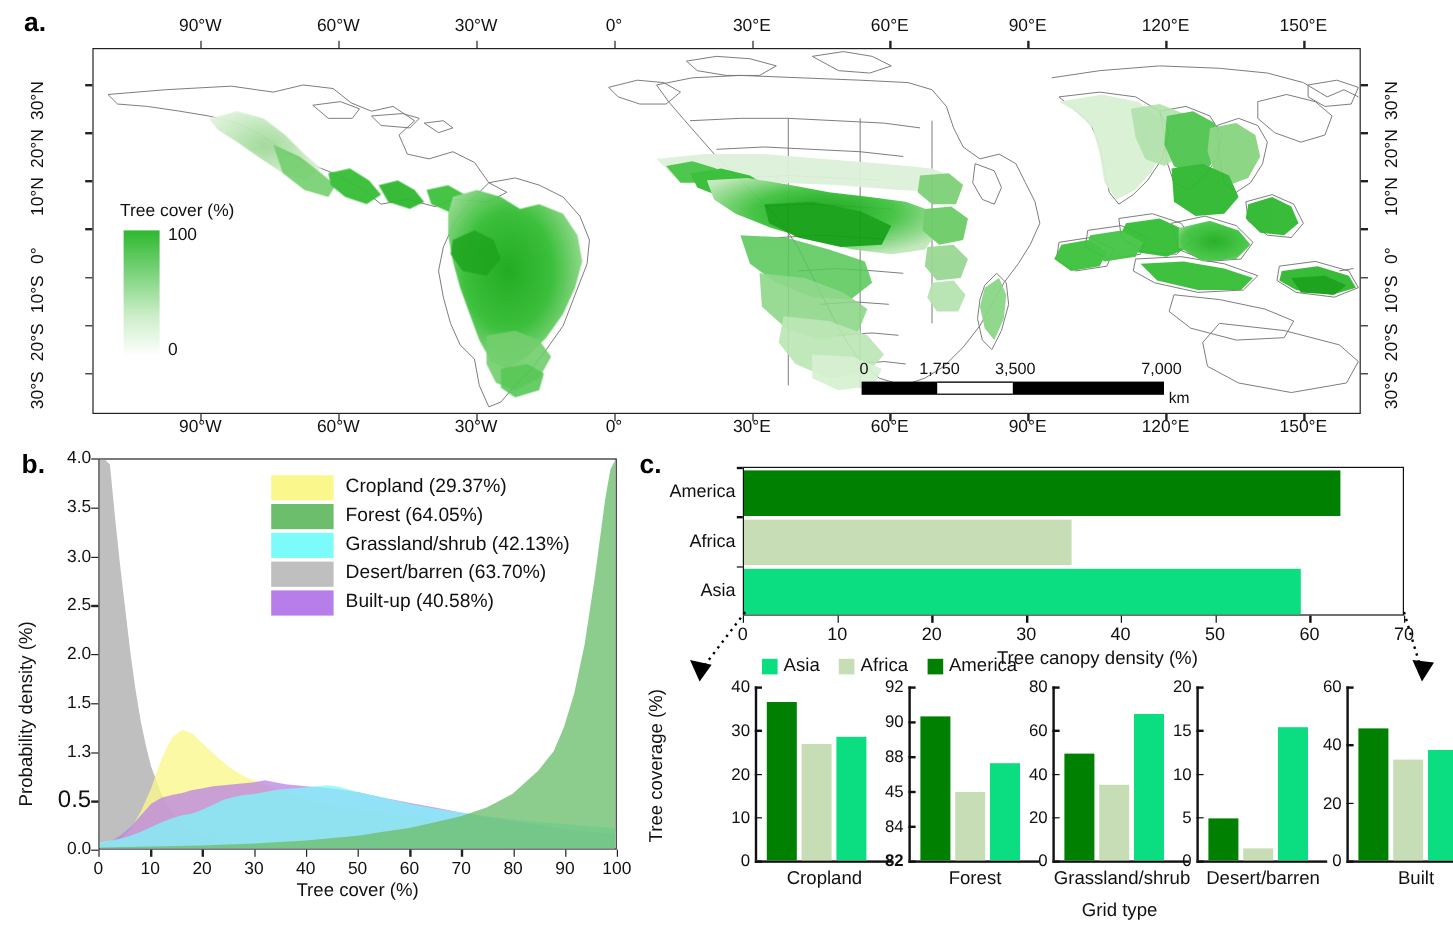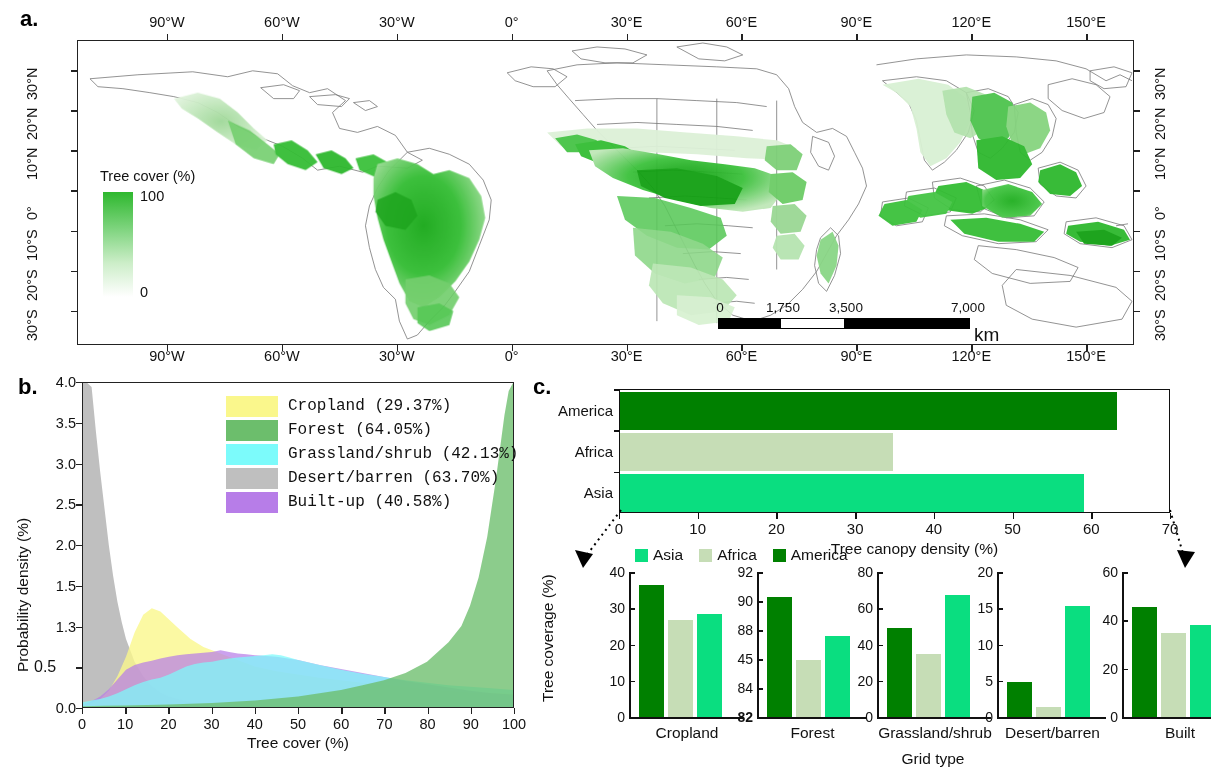--- a/index.html
+++ b/index.html
@@ -24,31 +24,31 @@
   #grad-bar{position:absolute;left:3px;top:24px;width:30px;height:105px;
             background:linear-gradient(to bottom,#2eb82e 0%,#7ed47e 35%,#cdeec9 68%,#ffffff 100%);}
   #grad-top{position:absolute;left:40px;top:20px;font-size:14.5px;}
   #grad-bot{position:absolute;left:40px;top:116px;font-size:14.5px;}
   
   #scalebar{position:absolute;left:718px;top:300px;width:258px;height:36px;}
   #sb-track{position:absolute;left:0;top:18px;width:252px;height:11px;background:#000;}
   #sb-white{position:absolute;left:63px;top:18px;width:63px;height:11px;background:#fff;
             border-top:1px solid #000;border-bottom:1px solid #000;box-sizing:border-box;}
   #scalebar .sl{position:absolute;top:0;font-size:13.5px;transform:translateX(-50%);}
-  #sb-km{position:absolute;left:256px;top:24px;font-size:19px;}
+  #sb-km{position:absolute;left:256px;top:24px;font-size:13px;}
   
   #panel-b{left:0;top:372px;width:525px;height:402px;}
   #b-plot{position:absolute;left:82px;top:10px;width:432px;height:326px;
           border:1.4px solid #222;box-sizing:border-box;background:#fff;overflow:hidden;}
   #b-svg{position:absolute;left:0;top:0;width:100%;height:100%;}
   .b-xtick{position:absolute;font-size:14.5px;transform:translateX(-50%);}
   #b-ylab{position:absolute;font-size:15.5px;white-space:nowrap;transform-origin:0 0;
           transform:rotate(-90deg);}
   #b-xlab{position:absolute;font-size:15.5px;white-space:nowrap;transform:translateX(-50%);}
-  #b-legend{position:absolute;left:226px;top:22px;font-family:Liberation Mono, monospace;}
+  #b-legend{position:absolute;left:226px;top:22px;}
   .b-leg-row{display:flex;align-items:center;height:24px;}
   .b-leg-sw{width:52px;height:21px;margin-right:10px;}
   .b-leg-tx{font-size:16px;white-space:nowrap;}
   
   #panel-c{left:525px;top:372px;width:686px;height:402px;}
   #c-top-plot{position:absolute;left:94px;top:17px;width:551px;height:124px;
               border:1.6px solid #111;box-sizing:border-box;background:#fff;}
   .c-bar{position:absolute;left:0;}
   .c-ylab-top{position:absolute;font-size:15px;text-align:right;width:84px;
               transform:translateY(-50%);}
@@ -342,21 +342,21 @@
         <div class="b-leg-sw" style="background: rgb(191, 191, 191);"></div>
         <div class="b-leg-tx">Desert/barren (63.70%)</div>
       </div>
       <div class="b-leg-row">
         <div class="b-leg-sw" style="background: rgb(183, 125, 232);"></div>
         <div class="b-leg-tx">Built-up (40.58%)</div>
       </div>
     </div>
 <div style="position: absolute; left: 34px; width: 42px; text-align: right; font-size: 14.5px; top: 336px; transform: translateY(-50%);">0.0</div>
     <div style="position: absolute; left: 76px; top: 336px; width: 6px; height: 1.4px; background: rgb(34, 34, 34);"></div>
-    <div style="position: absolute; left: 34px; width: 42px; text-align: left; font-size: 16px; top: 295.25px; transform: translateY(-50%);">0.5</div>
+    <div style="position: absolute; left: 34px; width: 42px; text-align: right; font-size: 20px; top: 295.25px; transform: translateY(-50%);">0.5</div>
     <div style="position: absolute; left: 76px; top: 295.25px; width: 6px; height: 1.4px; background: rgb(34, 34, 34);"></div>
     <div style="position: absolute; left: 34px; width: 42px; text-align: right; font-size: 14.5px; top: 254.5px; transform: translateY(-50%);">1.3</div>
     <div style="position: absolute; left: 76px; top: 254.5px; width: 6px; height: 1.4px; background: rgb(34, 34, 34);"></div>
     <div style="position: absolute; left: 34px; width: 42px; text-align: right; font-size: 14.5px; top: 213.75px; transform: translateY(-50%);">1.5</div>
     <div style="position: absolute; left: 76px; top: 213.75px; width: 6px; height: 1.4px; background: rgb(34, 34, 34);"></div>
     <div style="position: absolute; left: 34px; width: 42px; text-align: right; font-size: 14.5px; top: 173px; transform: translateY(-50%);">2.0</div>
     <div style="position: absolute; left: 76px; top: 173px; width: 6px; height: 1.4px; background: rgb(34, 34, 34);"></div>
     <div style="position: absolute; left: 34px; width: 42px; text-align: right; font-size: 14.5px; top: 132.25px; transform: translateY(-50%);">2.5</div>
     <div style="position: absolute; left: 76px; top: 132.25px; width: 6px; height: 1.4px; background: rgb(34, 34, 34);"></div>
     <div style="position: absolute; left: 34px; width: 42px; text-align: right; font-size: 14.5px; top: 91.5px; transform: translateY(-50%);">3.0</div>

